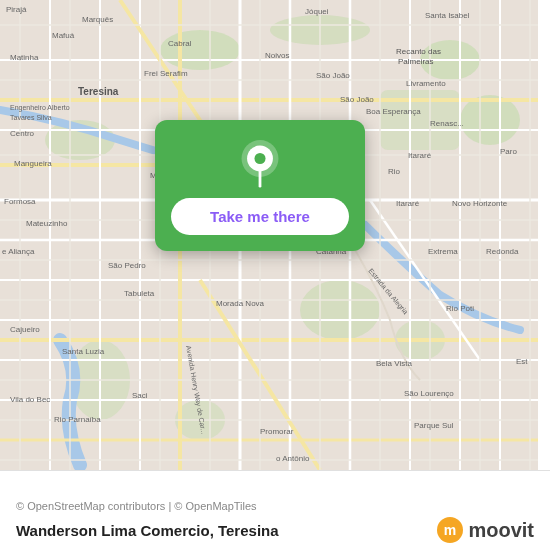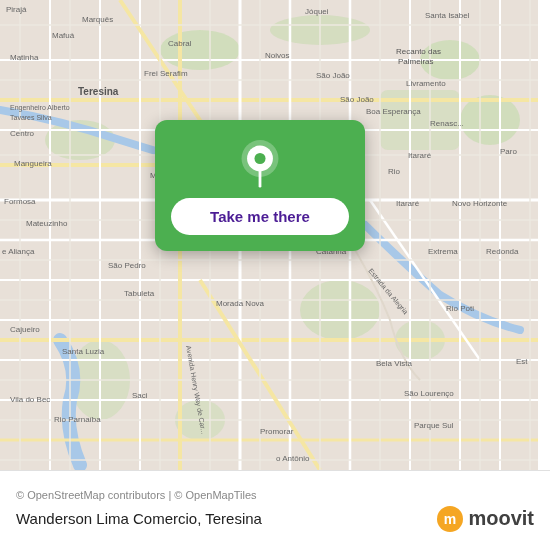--- a/index.html
+++ b/index.html
@@ -36,58 +36,58 @@
     }
 
     #pin-icon {
       width: 48px;
       height: 48px;
       margin-bottom: 10px;
     }
 
     #take-me-there-btn {
       background: white;
-      color: #4c1d95;
+      color: #8b5cf6;
       border: none;
       border-radius: 24px;
       padding: 10px 24px;
       font-size: 15px;
       font-weight: 600;
       cursor: pointer;
       width: 100%;
       text-align: center;
     }
 
     
     #bottom-bar {
       width: 550px;
       height: 80px;
       background: white;
       border-top: 1px solid #e0e0e0;
       display: flex;
       flex-direction: column;
-      justify-content: center;
+      justify-content: flex-end;
       padding: 6px 16px;
     }
 
     #attribution {
       font-size: 11px;
       color: #888;
       margin-bottom: 4px;
     }
 
     #location-row {
       display: flex;
       align-items: center;
       justify-content: space-between;
     }
 
     #location-name {
       font-size: 15px;
-      font-weight: 400;
+      font-weight: 700;
       color: #222;
     }
 
     #moovit-logo {
       display: flex;
       align-items: center;
       gap: 4px;
     }
 
     #moovit-icon {

